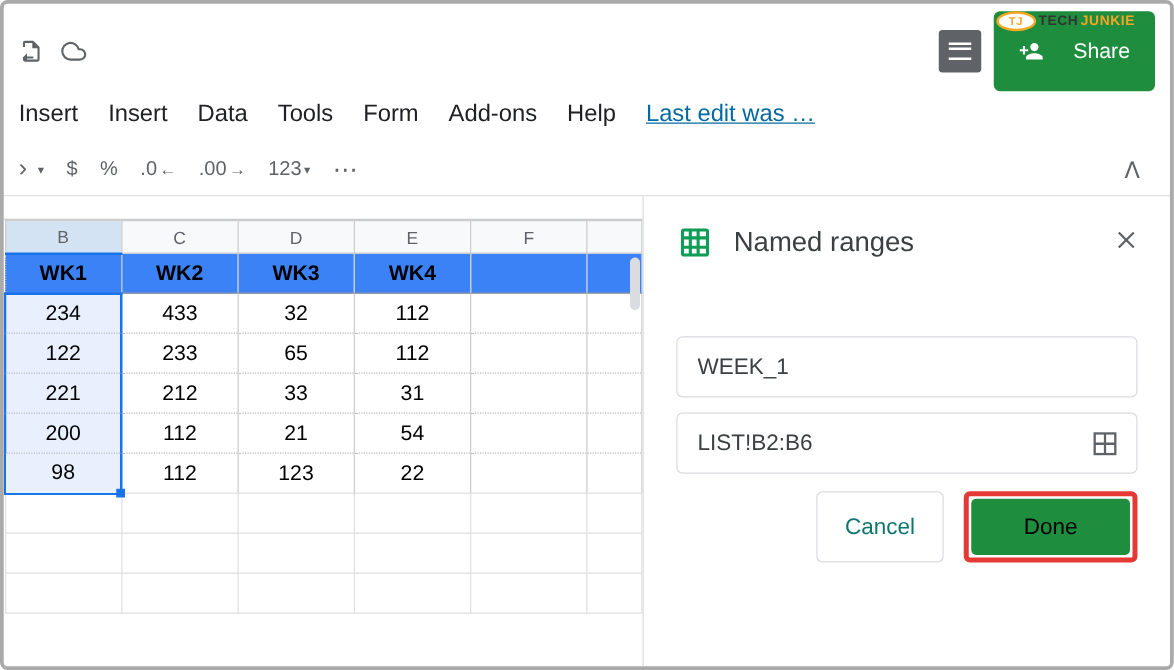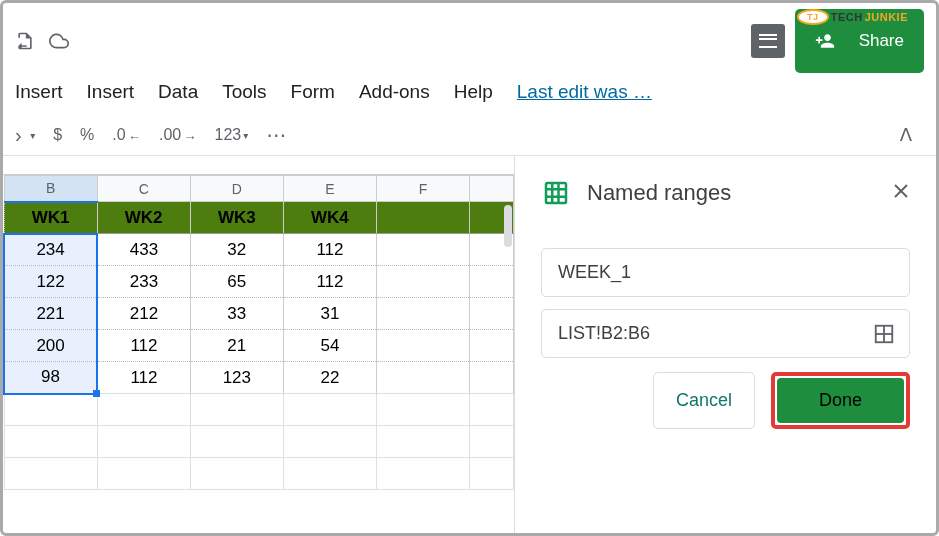--- a/index.html
+++ b/index.html
@@ -152,21 +152,21 @@
   }
   table.sheet td {
     border: 1px dotted #bbb;
     border-right: 1px solid #ccc;
     height: 32px;
     font-size: 17px;
     text-align: center;
     padding: 0 8px;
   }
   tr.headerrow td {
-    background:#4d7c0f;
+    background:#3b82f6;
     font-weight:bold;
     color:#000;
     border-bottom:1px solid #999;
     border-top: 1px solid #ccc;
   }
   td.selected {
     background:#e8f0fe;
   }
   
   .sel-top { border-top: 2px solid #1a73e8 !important; }
@@ -184,21 +184,21 @@
     height:42px;
     background:#dadce0;
     border-radius:4px;
   }
 
   
   .panel-header {
     display:flex;
     align-items:center;
     gap:16px;
-    margin-bottom: 40px;
+    margin-bottom: 60px;
   }
   .panel-header .title {
     font-size: 22px;
     color:#3c4043;
   }
   .panel-header .close {
     margin-left:auto;
     font-size:22px;
     color:#5f6368;
     cursor:pointer;

